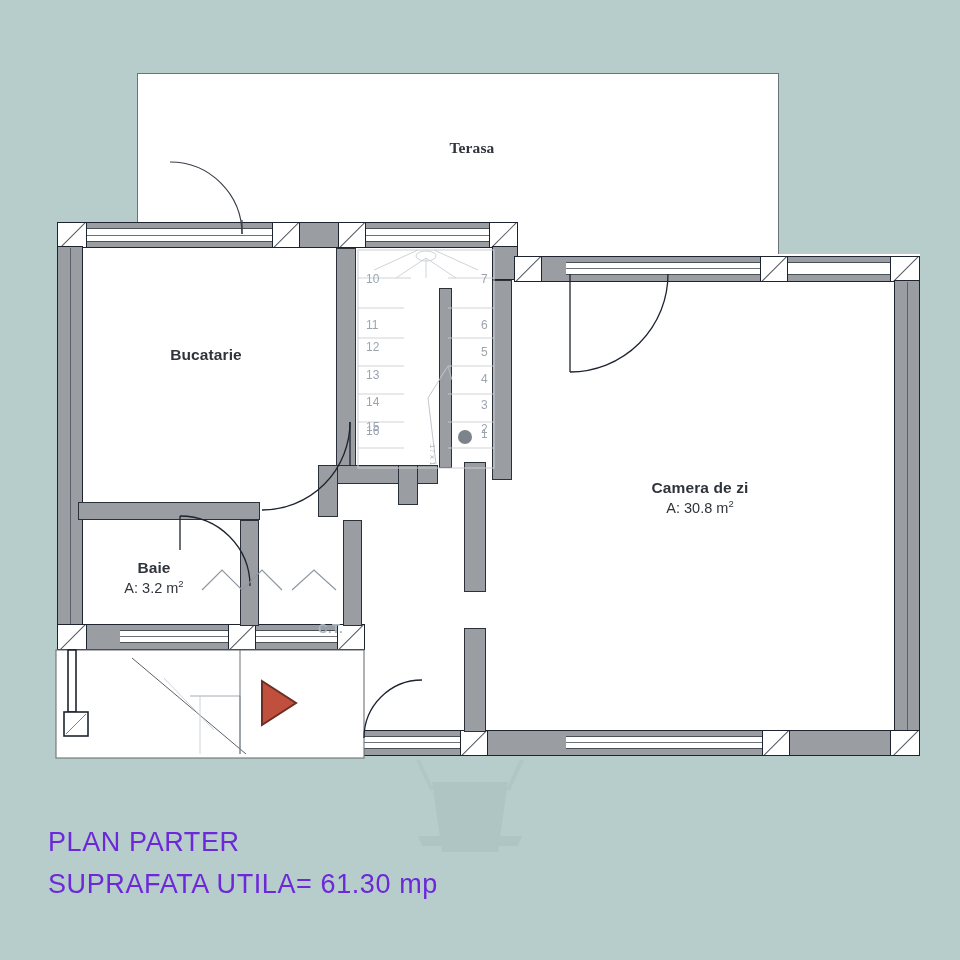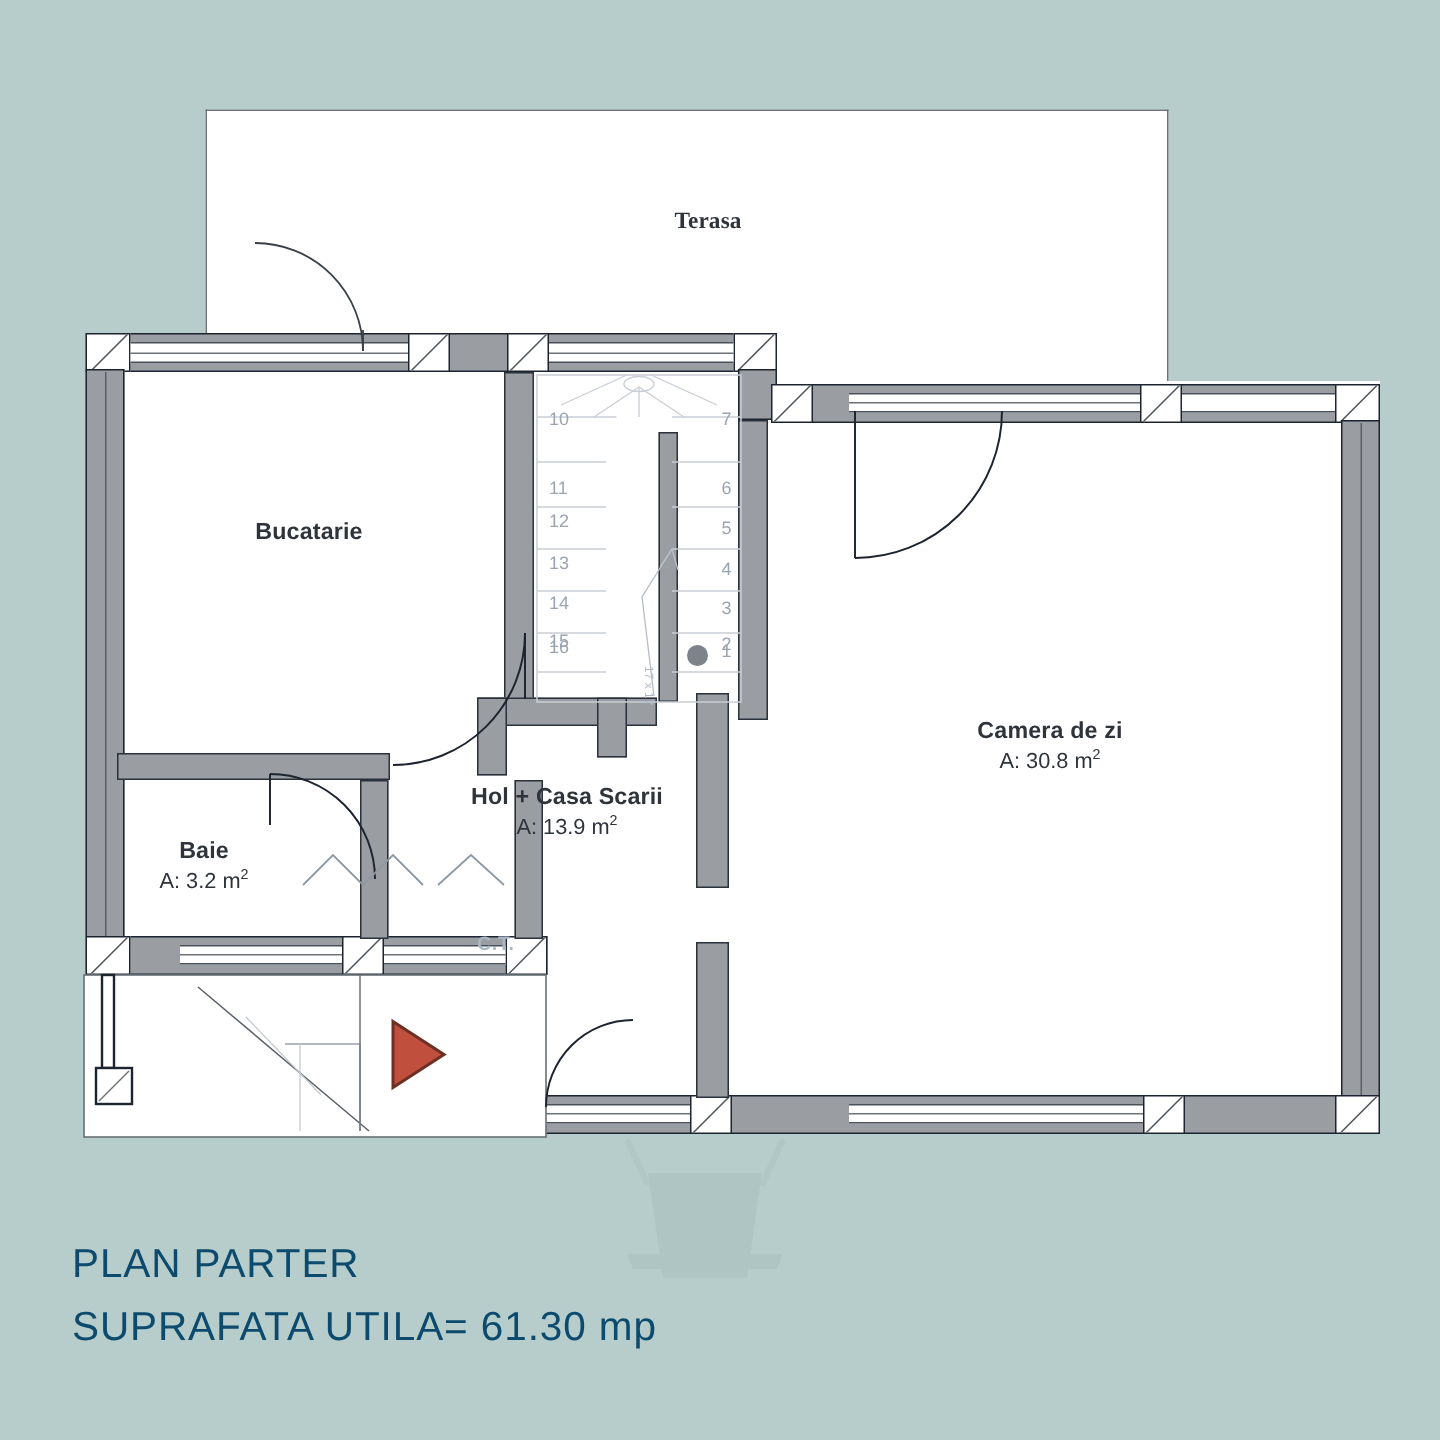--- a/index.html
+++ b/index.html
@@ -33,21 +33,21 @@
   .glazline{position:absolute;background:#6d7378;height:1px;}
   .glazline-v{position:absolute;background:#6d7378;width:1px;}
 
   
   .lbl{position:absolute;text-align:center;color:#2f343b;line-height:1.28;}
   .lbl .nm{font-size:15.5px;font-weight:bold;letter-spacing:.1px;display:block;}
   .lbl .ar{font-size:14.5px;font-weight:normal;display:block;}
   .lbl .ar sup{font-size:9.5px;vertical-align:super;}
 
   
-  #caption{position:absolute;left:48px;top:822px;color:#0c4a6e;}
+  #caption{position:absolute;left:48px;top:822px;color:#6d28d9;}
   #caption div{font-size:27px;letter-spacing:.6px;line-height:1.55;font-weight:normal;}
   .ct-lbl{position:absolute;font-size:13px;color:#a9b6c4;font-weight:bold;letter-spacing:.5px;margin-top:31px;}
   .stair-num{position:absolute;font-size:12px;color:#9aa5b0;font-family:"Liberation Sans",sans-serif;}
   .newel{position:absolute;width:14px;height:14px;border-radius:50%;background:#7c838b;}
 </style>
 </head>
 <body>
 
 <div id="stage">
 
@@ -272,26 +272,22 @@
 
   <div class="lbl" style="left:106px;top:345px;width:200px;">
     <span class="nm">Bucatarie</span>
   </div>
 
   <div class="lbl" style="left:600px;top:478px;width:200px;">
     <span class="nm">Camera de zi</span>
     <span class="ar"><span>A: 30.8 m</span><sup>2</sup></span>
   </div>
 
-  <div class="lbl" style="left:278px;top:522px;width:200px;">
-    <span class="nm">Hol + Casa Scarii</span>
-    <span class="ar"><span>A: 13.9 m</span><sup>2</sup></span>
-  </div>
-
-  <div class="lbl" style="left:46px;top:558px;width:180px;">
+
+  <div class="lbl" style="left:64px;top:558px;width:180px;">
     <span class="nm">Baie</span>
     <span class="ar"><span>A: 3.2 m</span><sup>2</sup></span>
   </div>
 
   <div id="caption">
     <div>PLAN PARTER</div>
     <div>SUPRAFATA UTILA= 61.30 mp</div>
   </div>
 
 </div>

